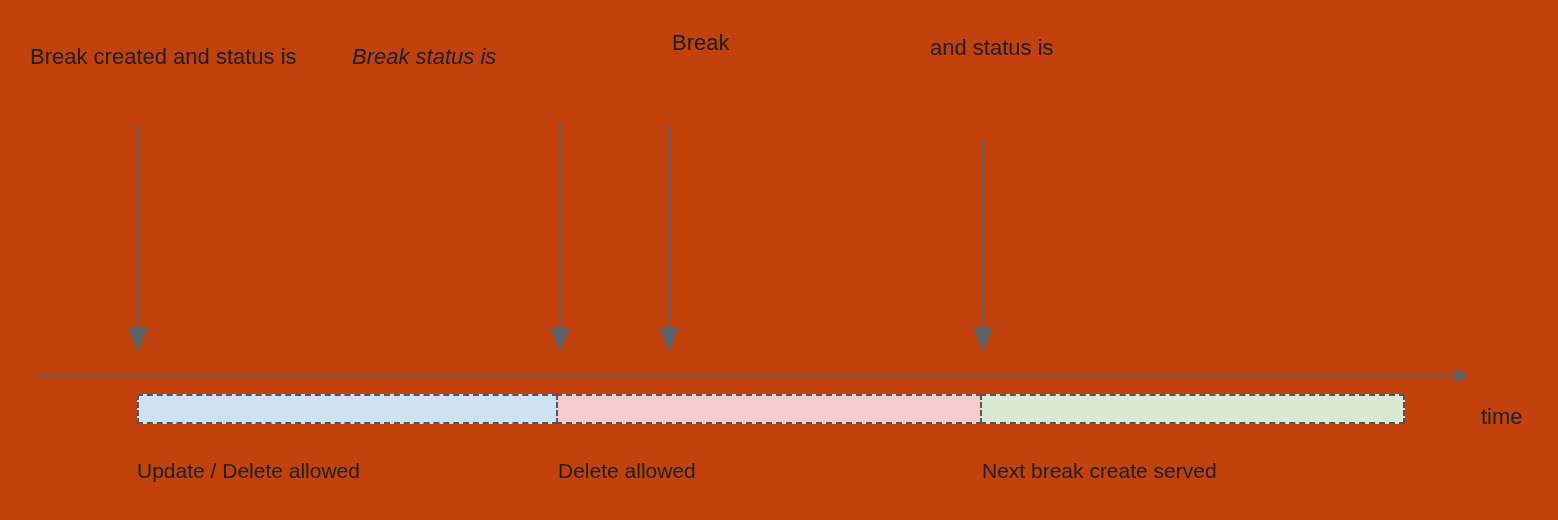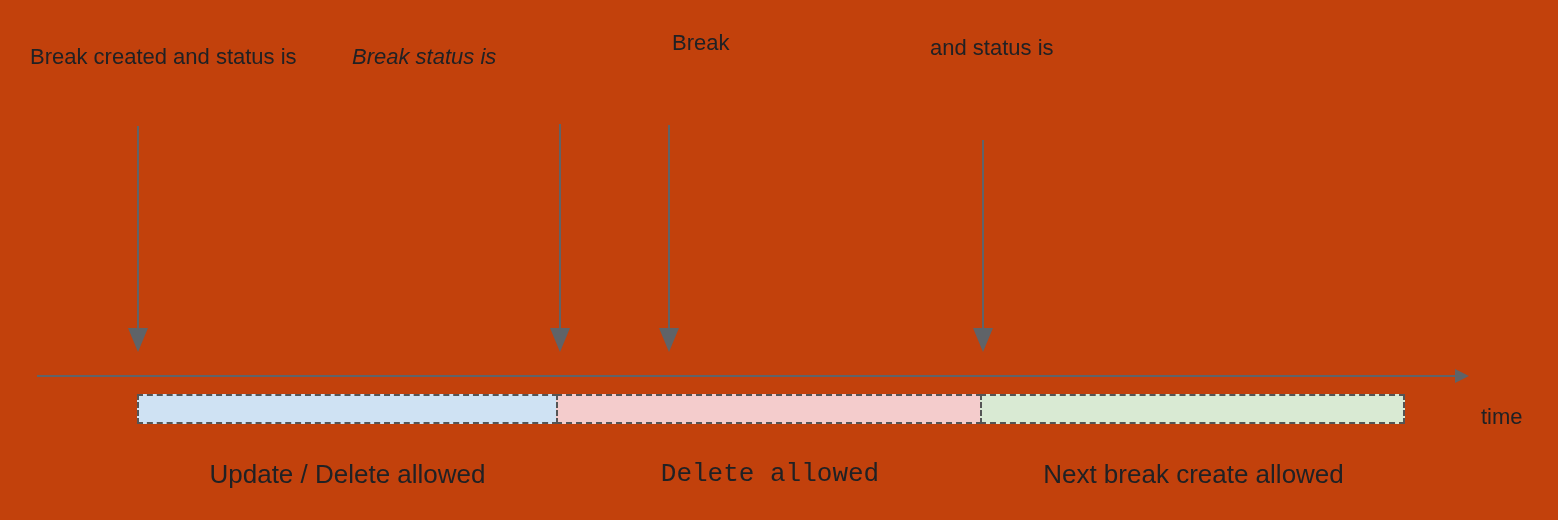--- a/index.html
+++ b/index.html
@@ -86,27 +86,27 @@
     height: 26px;
     border: 2px dashed #555555;
   }
   .seg-1 { left: 137px; width: 417px; }
   .seg-2 { left: 556px; width: 422px; }
   .seg-3 { left: 980px; width: 421px; }
 
   .segment-label {
     position: absolute;
     top: 459px;
-    font-size: 26px;
-    text-align: center;
+    font-size: 21px;
+    text-align: left;
     color: #202124;
     white-space: nowrap;
   }
   .seg-label-1 { left: 137px; width: 421px; }
-  .seg-label-2 { left: 558px; width: 424px; font-family: Liberation Mono, monospace; }
+  .seg-label-2 { left: 558px; width: 424px; }
   .seg-label-3 { left: 982px; width: 423px; }
 </style>
 </head>
 <body>
 
 <div class="canvas">
 
   <div class="annotation ann-1">
     <div>Break created and status is</div>
   </div>
@@ -138,15 +138,15 @@
   <div class="timeline-line"></div>
   <div class="timeline-head"></div>
   <div class="time-label">time</div>
 
   <div class="segment seg-1" style="background: rgb(207, 226, 243);"></div>
   <div class="segment seg-2" style="background: rgb(244, 204, 204);"></div>
   <div class="segment seg-3" style="background: rgb(217, 234, 211);"></div>
 
   <div class="segment-label seg-label-1">Update / Delete allowed</div>
   <div class="segment-label seg-label-2">Delete allowed</div>
-  <div class="segment-label seg-label-3">Next break create allowed</div>
+  <div class="segment-label seg-label-3">Next break create served</div>
 
 </div>
 
 </body></html>

